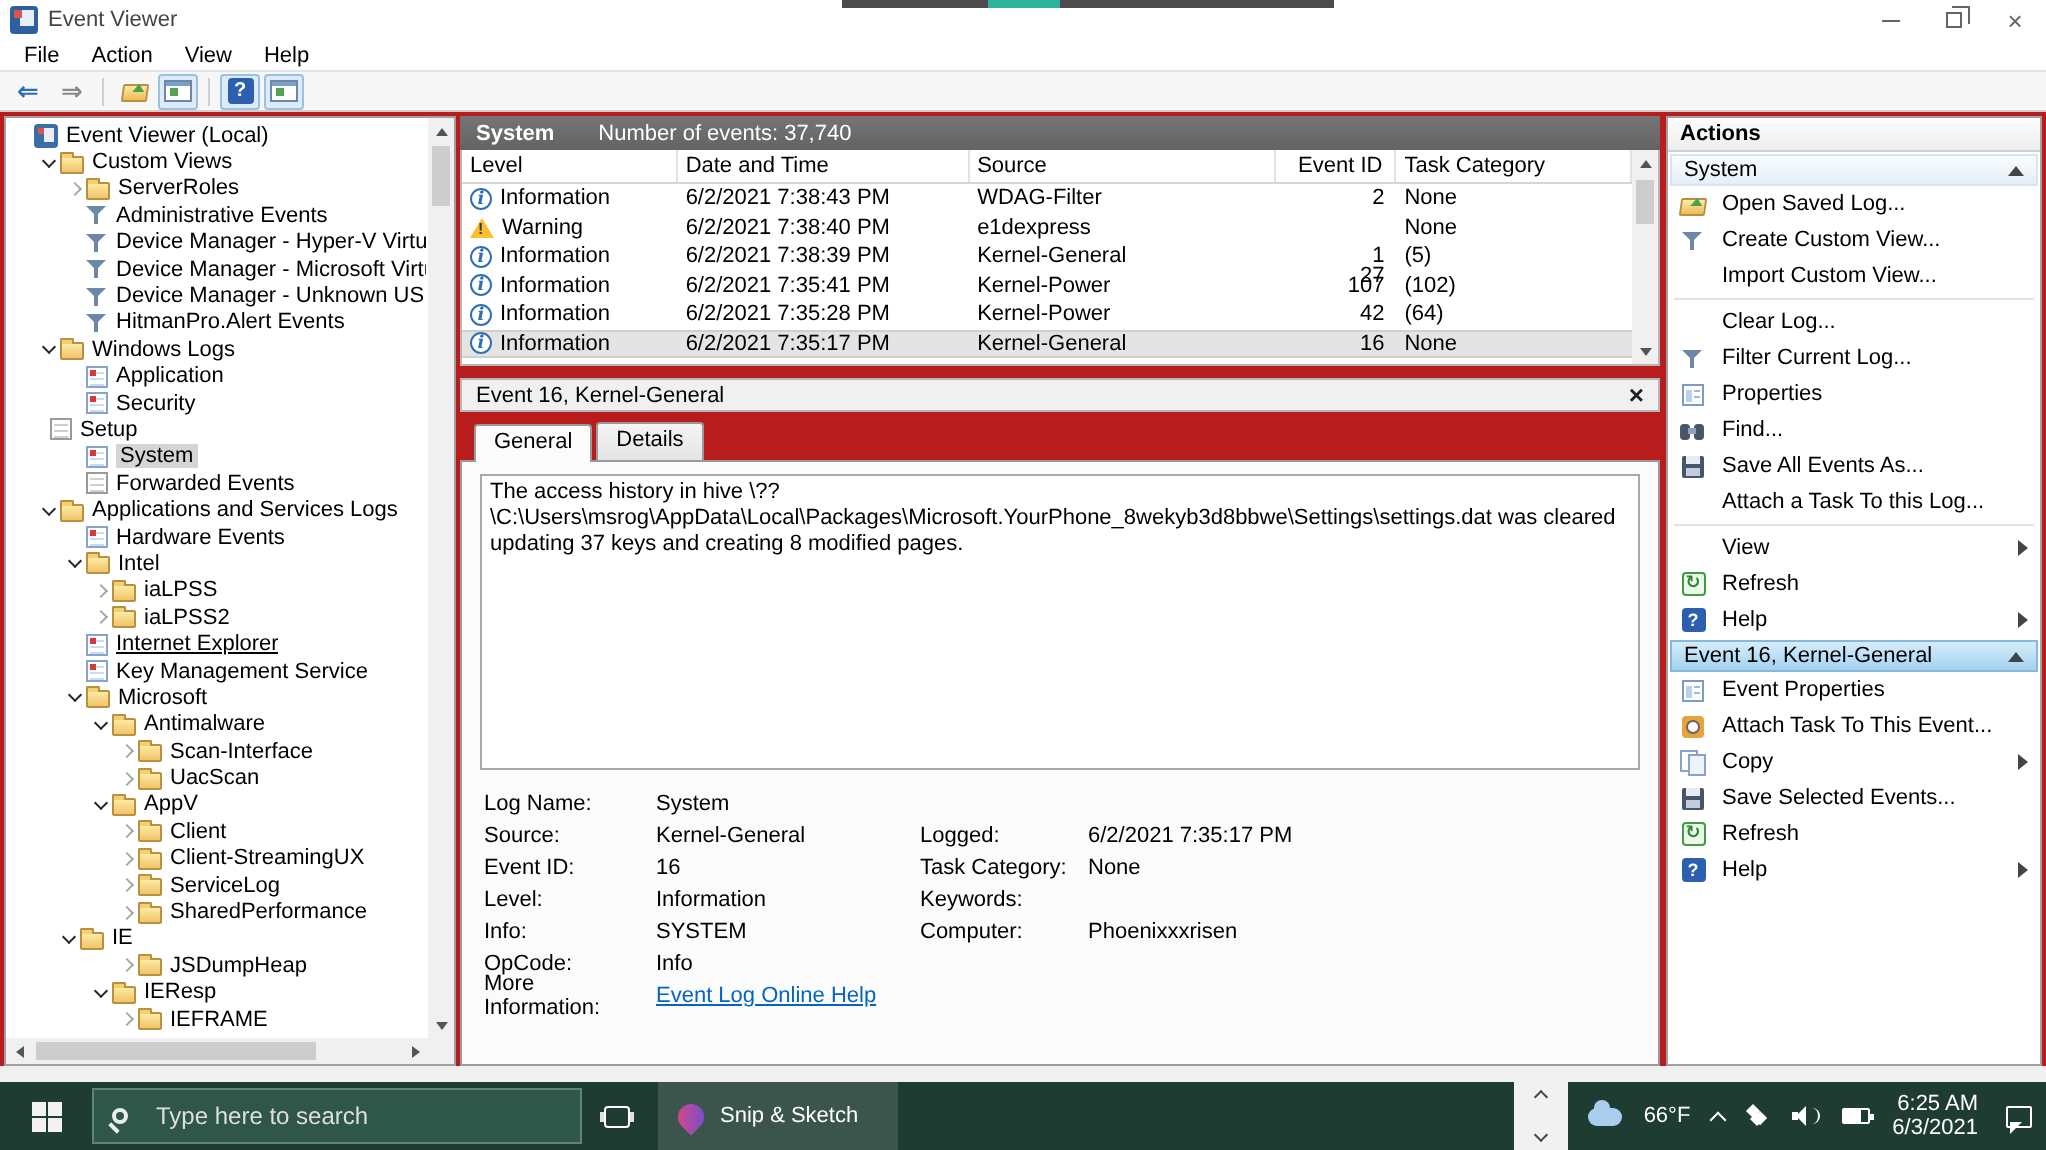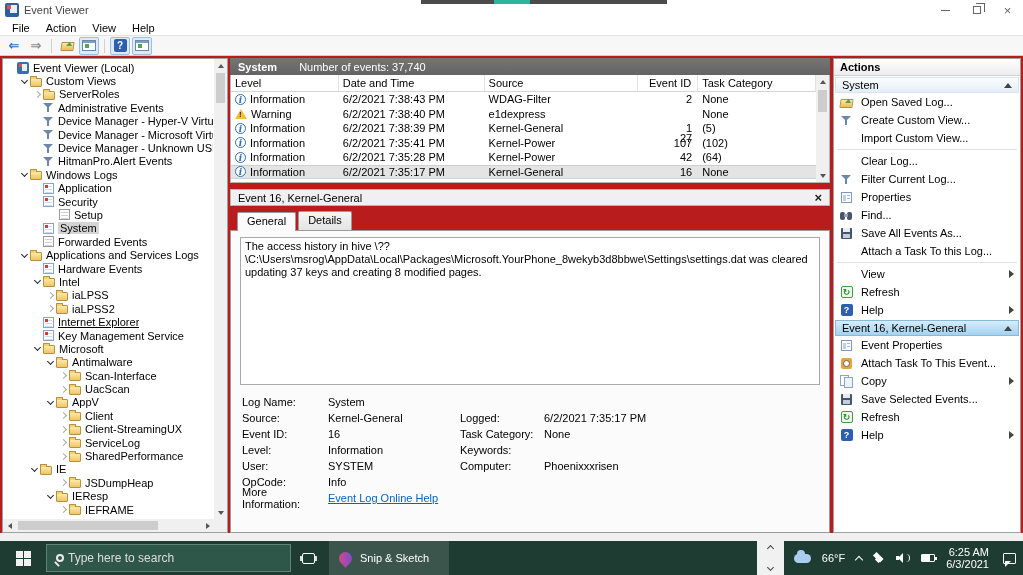--- a/index.html
+++ b/index.html
@@ -142,21 +142,21 @@
   .aitem .tri-right { margin-left:auto; }
   .adivider { height:1px; background:#e2e2e2; margin:2px 3px; }
 
   .window-bottom { height:8px; flex:none; background:#f0f0f0; }
 
   
   .taskbar { position:absolute; left:0; right:0; bottom:0; height:34px; background:#1e3c32; display:flex; align-items:stretch; color:#fff; }
   .tb-start { width:46px; display:flex; align-items:center; justify-content:center; }
   .winlogo { position:relative; width:15px; height:15px; }
   .winlogo::before { content:""; position:absolute; left:0; top:0; width:7px; height:7px; background:#f2f2f2; box-shadow:8px 0 0 #f2f2f2, 0 8px 0 #f2f2f2, 8px 8px 0 #f2f2f2; }
-  .tb-search { width:245px; margin:3px 0; background:#2e5649; border:1px solid #5f8376; display:flex; align-items:center; padding:0 9px; gap:4px; }
+  .tb-search { width:245px; margin:3px 0; background:#2e5649; border:1px solid #5f8376; display:flex; align-items:center; padding:0 9px; gap:14px; }
   .mag { width:8px; height:8px; border:2px solid #ececec; border-radius:50%; position:relative; flex:none; }
   .mag::after { content:""; position:absolute; left:-4px; top:7px; width:6px; height:2px; background:#ececec; transform:rotate(45deg); }
   .tb-search input { background:transparent; border:none; outline:none; color:#e6e6e6; font-size:12px; width:100%; font-family:inherit; }
   .tb-search input::placeholder { color:#dedede; opacity:1; }
   .tb-taskview { width:34px; display:flex; align-items:center; justify-content:center; }
   .tv-icon { width:13px; height:11px; border:1px solid #fff; border-radius:2px; box-shadow:-5px 0 0 -3px rgba(255,255,255,.85), 5px 0 0 -3px rgba(255,255,255,.85); }
   .tb-app { width:120px; margin-left:4px; background:rgba(255,255,255,.13); display:flex; align-items:center; gap:8px; padding:0 10px; font-size:11px; }
   .snip-icon { width:13px; height:13px; border-radius:50% 50% 50% 0; background:linear-gradient(135deg,#e2477d,#6a4fd8); transform:rotate(-45deg); flex:none; }
   .tb-spacer { flex:1; }
   .tb-scrollctl { width:27px; margin:0; background:#f1f1f1; color:#444; display:flex; flex-direction:column; align-items:center; justify-content:space-between; padding:5px 0; }
@@ -289,21 +289,21 @@
             <div class="trow" style="padding-left: 29px;">
               <span class="texp"></span>
               <span class="icn ic-log"></span>
               <span class="tlabel">Application</span>
             </div>
             <div class="trow" style="padding-left: 29px;">
               <span class="texp"></span>
               <span class="icn ic-log"></span>
               <span class="tlabel">Security</span>
             </div>
-            <div class="trow" style="padding-left: 45px;">
+            <div class="trow" style="padding-left: 11px;">
               <span class="texp"></span>
               <span class="icn ic-logp"></span>
               <span class="tlabel">Setup</span>
             </div>
             <div class="trow" style="padding-left: 29px;">
               <span class="texp"></span>
               <span class="icn ic-log"></span>
               <span class="tlabel sel">System</span>
             </div>
             <div class="trow" style="padding-left: 29px;">
@@ -639,21 +639,21 @@
                   <span class="flabel2">Task Category:</span>
                   <span class="fvalue2">None</span>
                 </div>
                 <div class="frow">
                   <span class="flabel">Level:</span>
                   <span class="fvalue">Information</span>
                   <span class="flabel2">Keywords:</span>
                   <span class="fvalue2"></span>
                 </div>
                 <div class="frow">
-                  <span class="flabel">User:</span>
+                  <span class="flabel">Info:</span>
                   <span class="fvalue">SYSTEM</span>
                   <span class="flabel2">Computer:</span>
                   <span class="fvalue2">Phoenixxxrisen</span>
                 </div>
                 <div class="frow">
                   <span class="flabel">OpCode:</span>
                   <span class="fvalue">Info</span>
                 </div>
                 <div class="frow">
                   <span class="flabel">More Information:</span>

